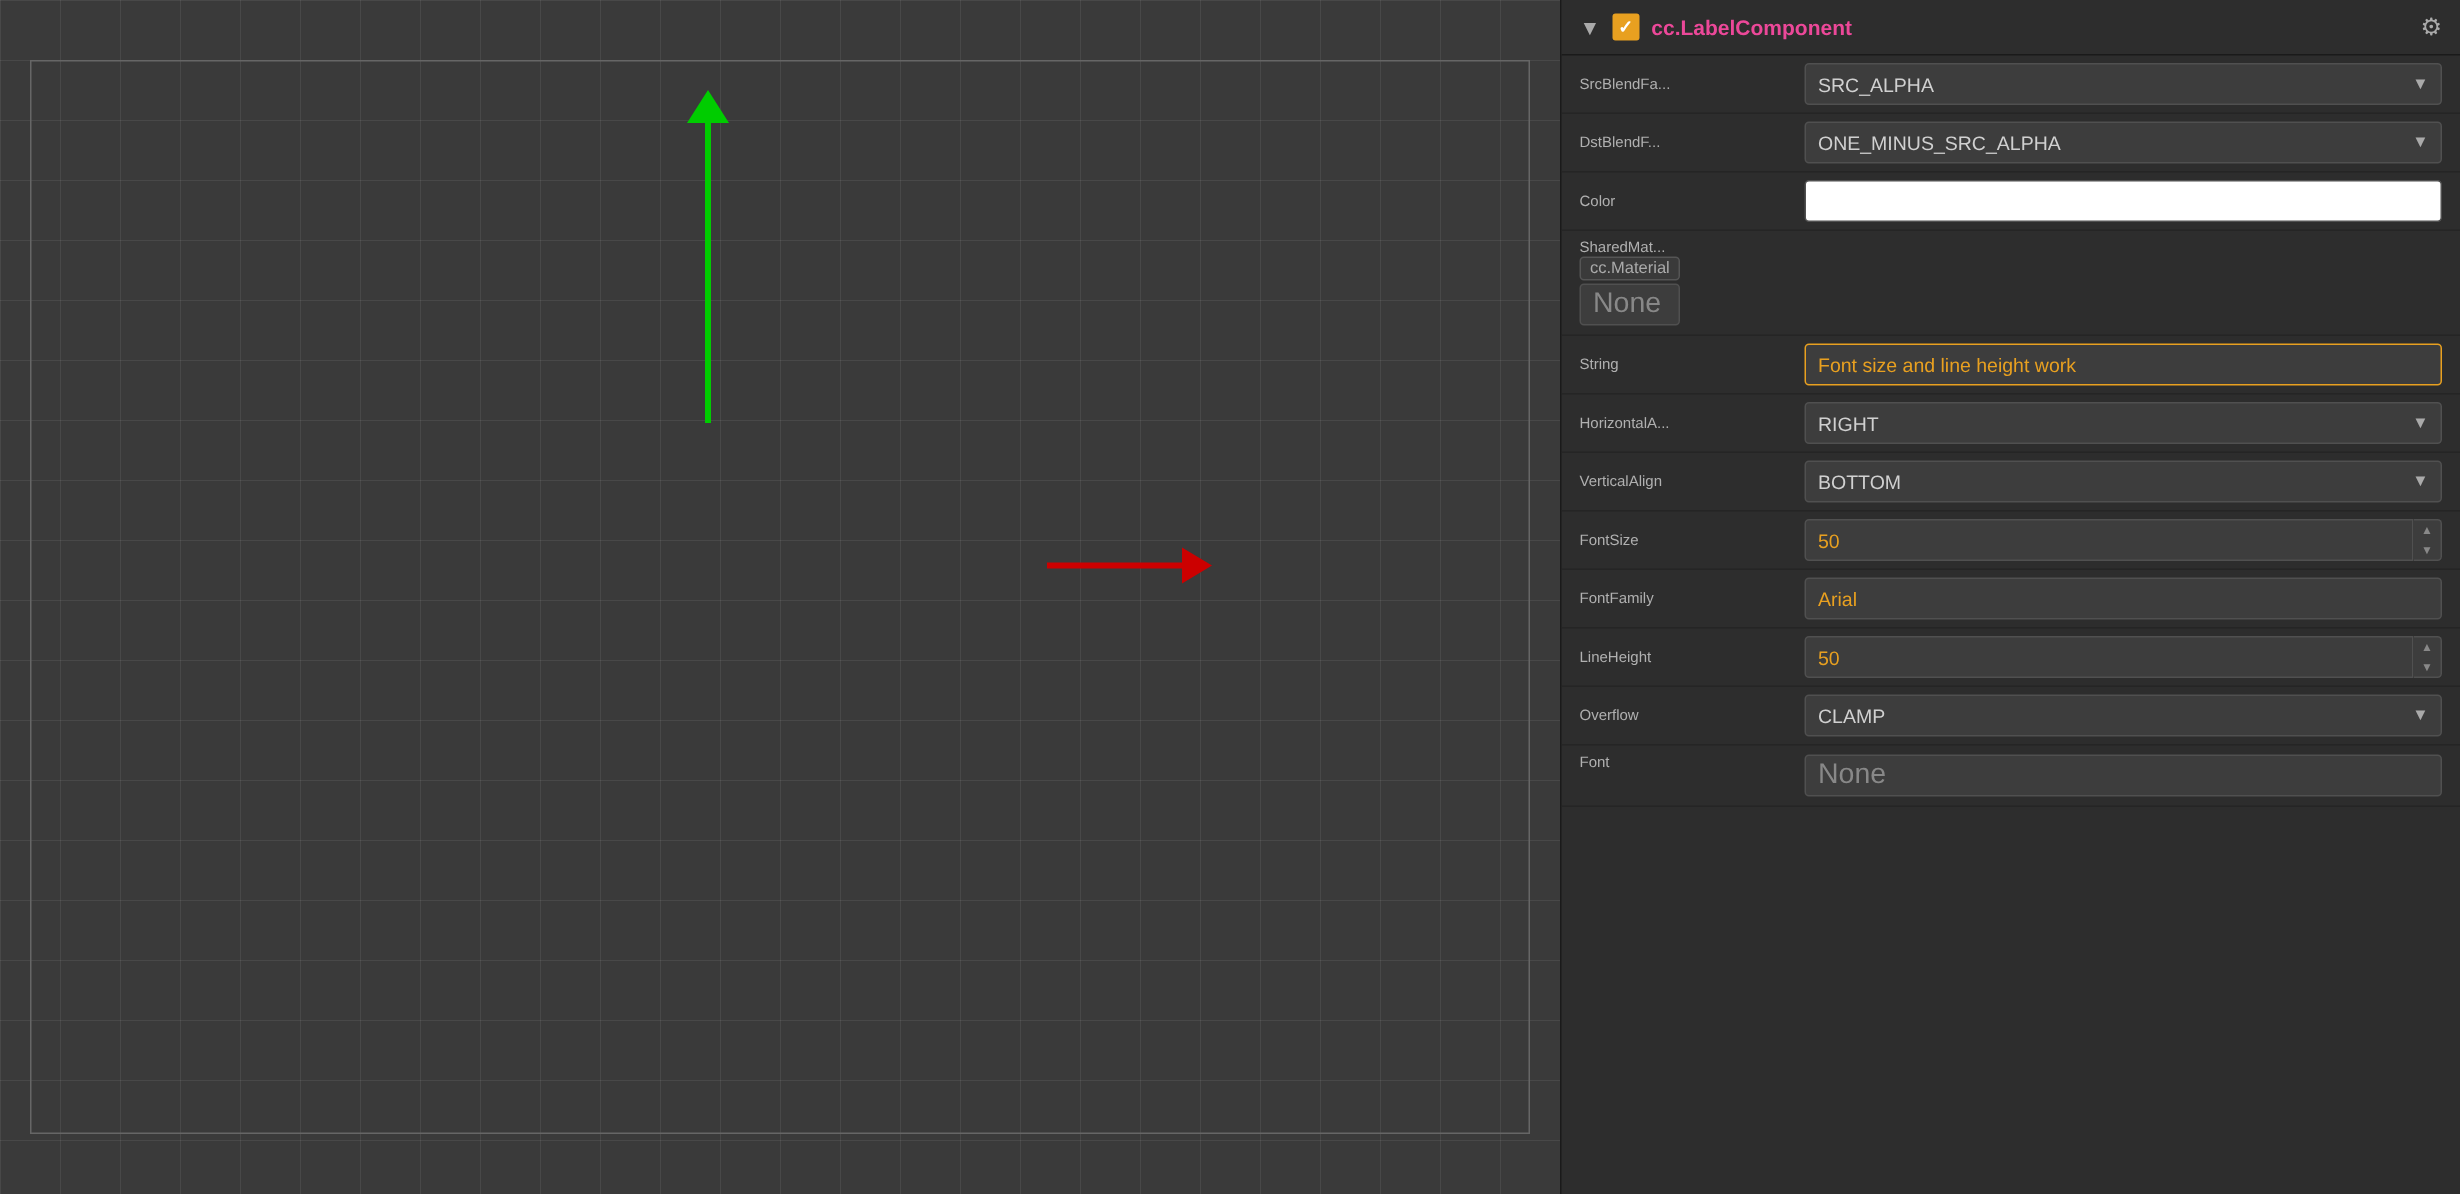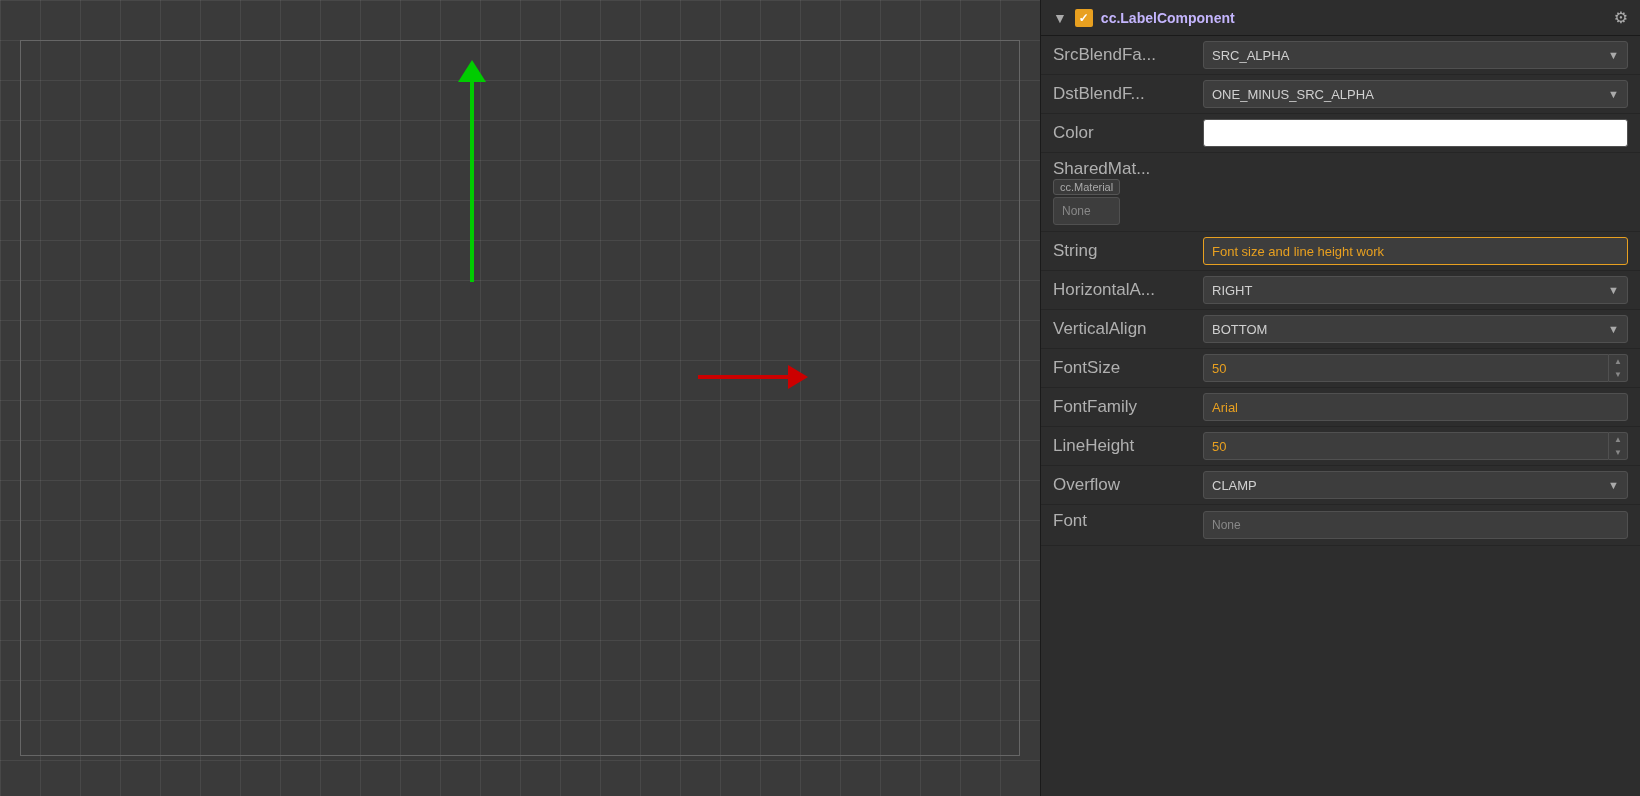--- a/index.html
+++ b/index.html
@@ -161,21 +161,21 @@
     }
 
     .checkbox-enabled::after {
       content: '✓';
       color: white;
       font-size: 12px;
       font-weight: bold;
     }
 
     .component-title {
-      color: #c4b5fd;
+      color: #ec4899;
       font-size: 14px;
       font-weight: 600;
       flex: 1;
     }
 
     .gear-icon {
       color: #aaa;
       font-size: 16px;
       cursor: pointer;
     }
@@ -183,21 +183,21 @@
     .property-row {
       display: flex;
       align-items: center;
       padding: 5px 12px;
       border-bottom: 1px solid #252525;
       min-height: 36px;
     }
 
     .property-label {
       color: #b0b0b0;
-      font-size: 17px;
+      font-size: 10px;
       width: 150px;
       flex-shrink: 0;
     }
 
     .property-value {
       flex: 1;
       display: flex;
       align-items: flex-start;
     }
 
@@ -249,21 +249,21 @@
       display: flex;
       flex-direction: column;
     }
 
     .none-field {
       width: 100%;
       background: #3d3d3d;
       border: 1px solid #505050;
       border-radius: 3px;
       color: #888;
-      font-size: 12px;
+      font-size: 19px;
       padding: 4px 8px;
       height: 28px;
       display: flex;
       align-items: center;
     }
 
     
     .string-field {
       width: 100%;
       background: #3d3d3d;

